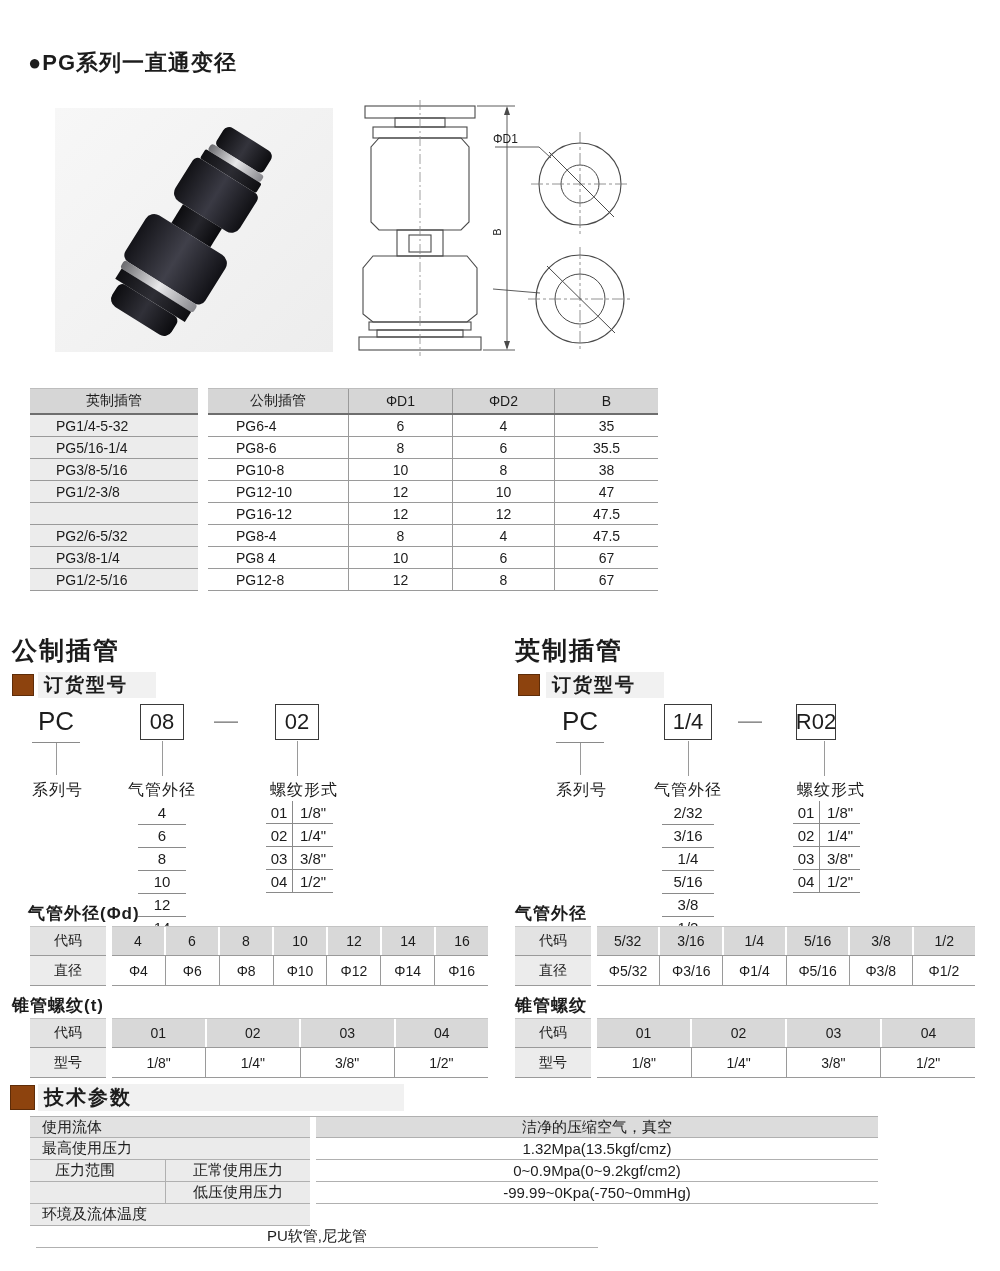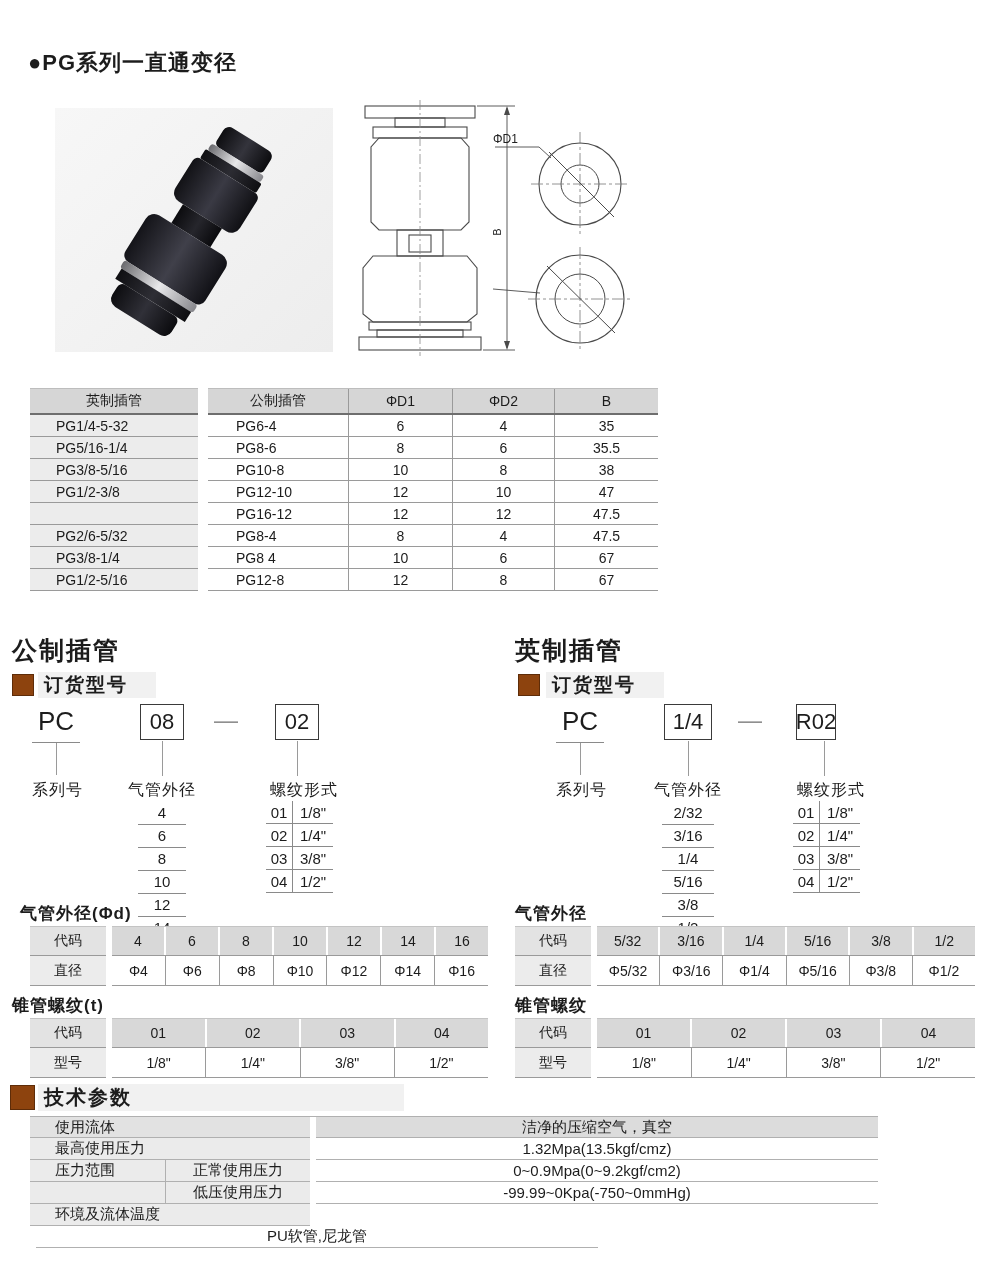--- a/index.html
+++ b/index.html
@@ -75,21 +75,21 @@
   .m-head .m-vals > div:not(:first-child){border-left:2px solid #fff;}
   .m-body .m-label{background:#ececec;border-bottom:1px solid #9a9a9a;}
   .m-body .m-vals{background:#fff;border-bottom:1px solid #9a9a9a;justify-content:center;}
   .m-body .m-vals > div:not(:first-child){border-left:1px solid #9a9a9a;}
 
   
   #tech-table{left:30px;top:1116px;width:945px;font-size:15px;}
   .trow{display:flex;height:22px;}
   .trow > div{box-sizing:border-box;display:flex;align-items:center;border-bottom:1px solid #b0b0b0;}
   .t-l{width:135px;background:#ebebeb;padding-left:25px;}
-  .t-lf{width:280px;background:#ebebeb;padding-left:25px;}
+  .t-lf{width:280px;background:#ebebeb;padding-left:12px;}
   .t-s{width:145px;background:#ebebeb;justify-content:center;border-left:1px solid #b0b0b0;}
   .t-gapv{width:6px;border-bottom:none !important;}
   .t-v{width:562px;justify-content:center;background:#fff;}
   .trow:first-child > div{border-top:1px solid #b0b0b0;}
   .trow:first-child .t-v{background:#dcdcdc;}
   .trow:first-child .t-lf{background:#e2e2e2;}
 </style>
 </head>
 <body>
 
@@ -327,21 +327,21 @@
     <div class="thr-row">
         <div class="t-code">03</div>
         <div class="t-val">3/8"</div>
       </div>
     <div class="thr-row">
         <div class="t-code">04</div>
         <div class="t-val">1/2"</div>
       </div>
   </div>
 
-  <div class="abs tbl-title" style="left:20px;top:902px;">气管外径(Φd)</div>
+  <div class="abs tbl-title" style="left:28px;top:902px;">气管外径(Φd)</div>
   <div class="abs mini" style="left:30px;top:926px;width:458px;">
     <div class="mrow m-head">
       <div class="m-label">代码</div>
         <div class="m-gap"></div>
       <div class="m-vals">
         <div>4</div>
           <div>6</div>
           <div>8</div>
           <div>10</div>
           <div>12</div>

